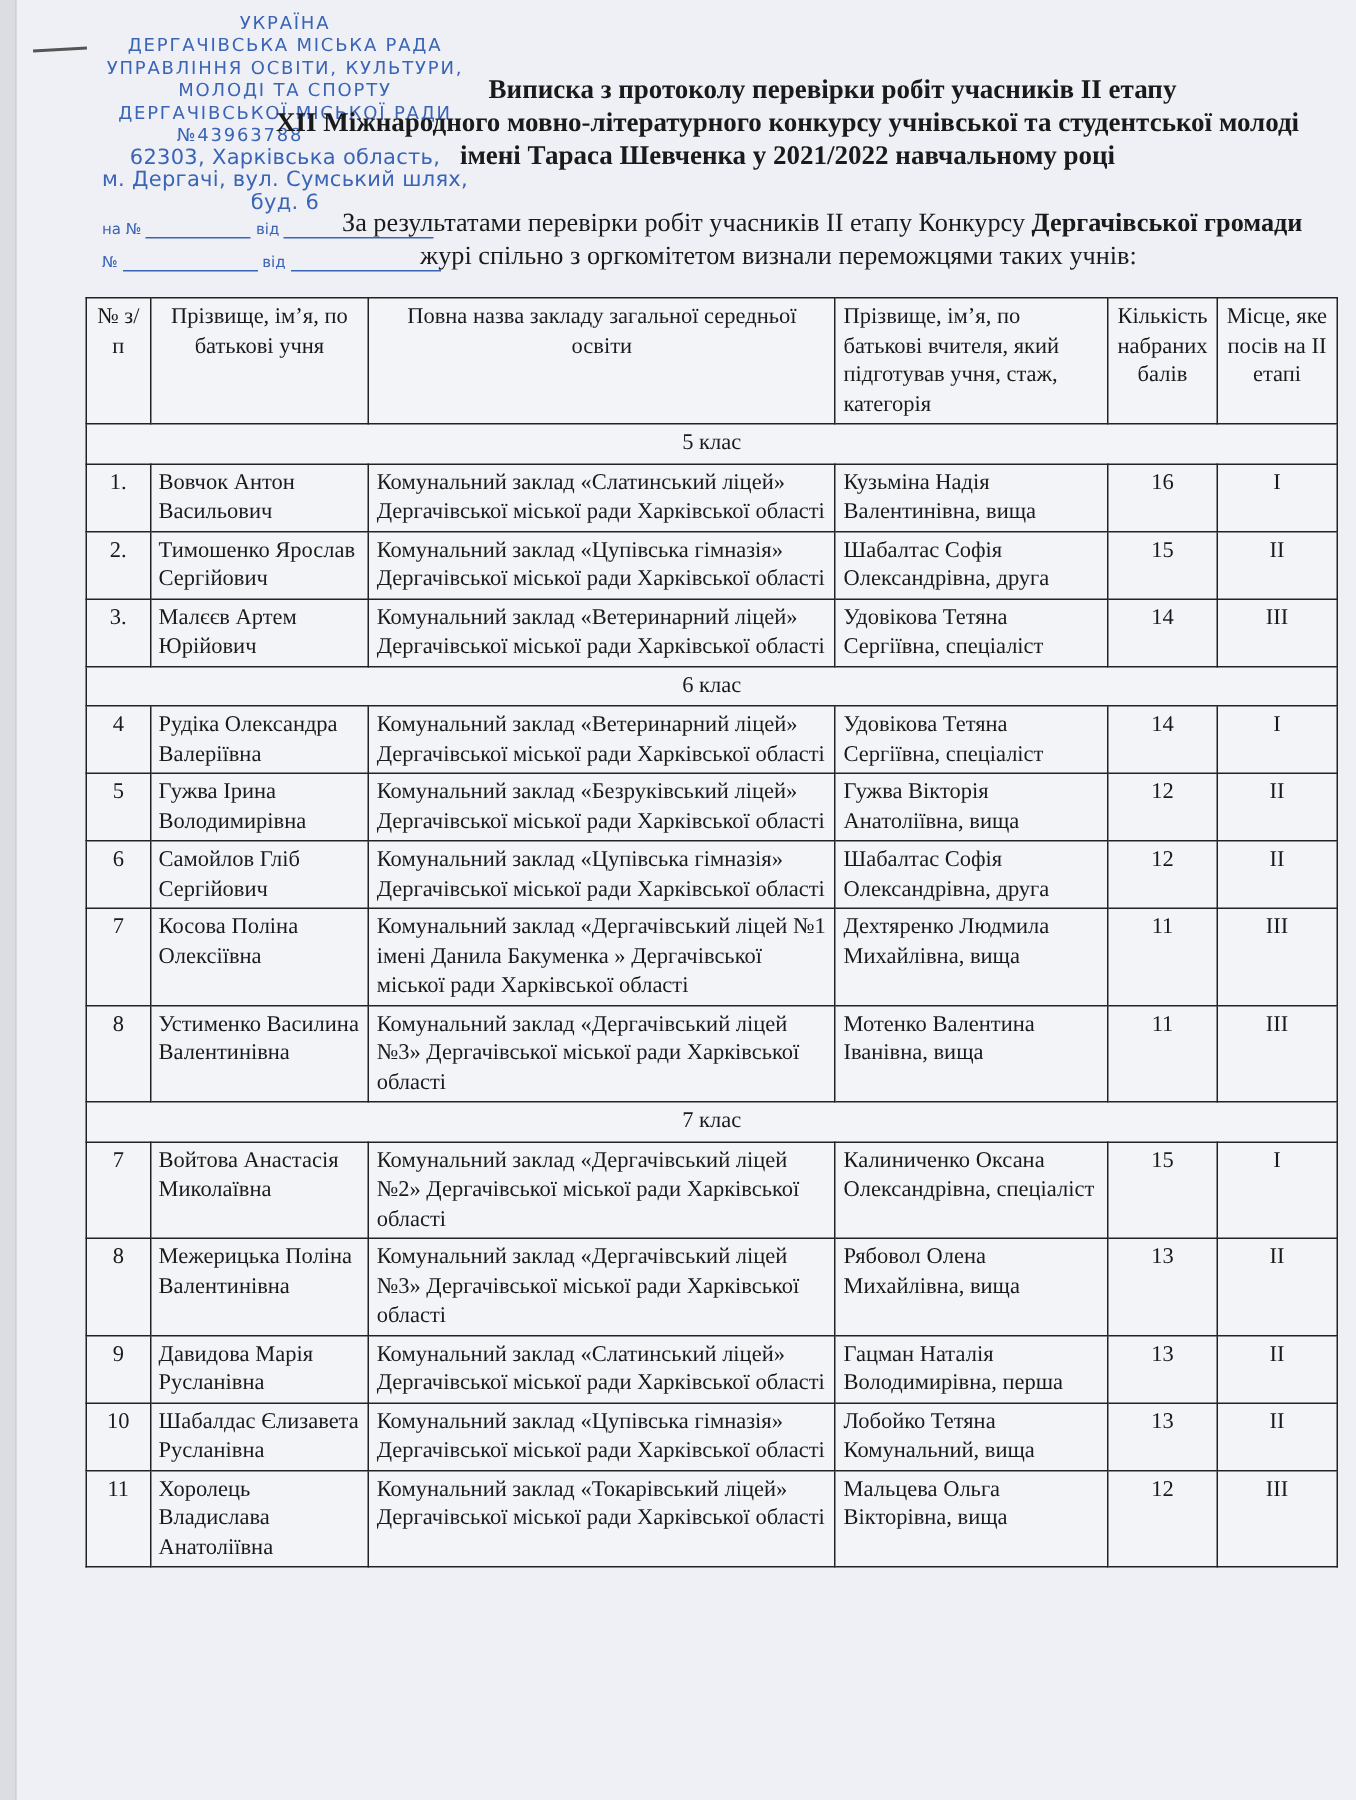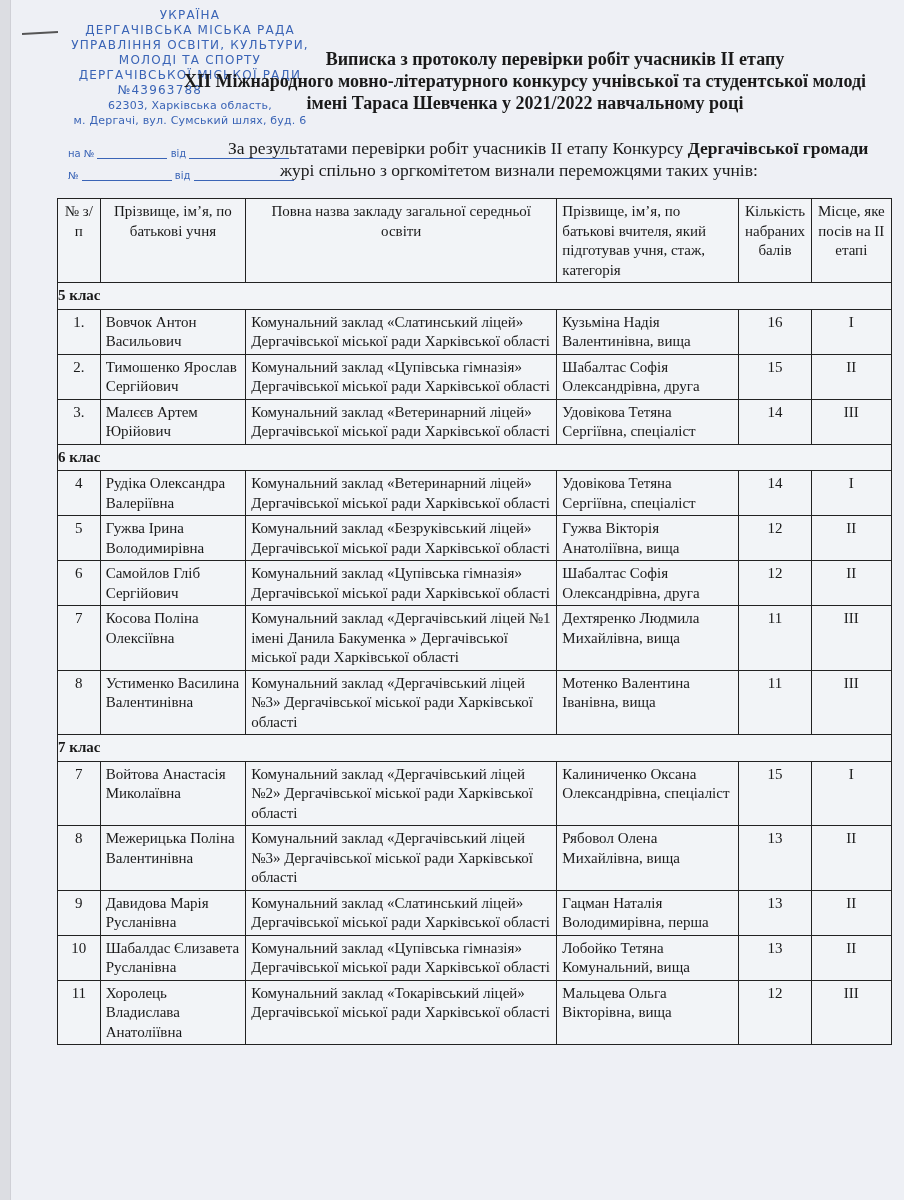--- a/index.html
+++ b/index.html
@@ -18,21 +18,21 @@
     position: absolute; left: 22px; top: 32px; width: 36px; height: 2px;
     background: #555; transform: rotate(-3deg);
   }
   .stamp {
     position: absolute; left: 60px; top: 8px; width: 260px;
     text-align: center; color: #3a64b6;
     font-family: "DejaVu Sans", sans-serif;
     line-height: 15px;
   }
   .stamp .s-line { font-size: 12px; letter-spacing: 1.2px; }
-  .stamp .s-small { font-size: 11px; letter-spacing: 0.2px; }
+  .stamp .s-small { font-size: 14px; letter-spacing: 0.2px; }
   .stamp-fields {
     position: absolute; left: 68px; top: 146px; color: #3a64b6;
     font-family: "DejaVu Sans", sans-serif; font-size: 10px;
   }
   .stamp-fields .row { height: 22px; position: relative; }
   .stamp-fields .uline {
     display: inline-block; border-bottom: 1.5px solid #3a64b6;
     vertical-align: bottom; height: 12px;
   }
   .title {
@@ -60,21 +60,21 @@
   table.results th { text-align: center; }
   .c-no { width: 31px; text-align: center; }
   .c-name { width: 132px; }
   .c-school { width: 295px; margin-top: 44px; }
   .c-teacher { width: 168px; }
   .c-score { width: 56px; text-align: center; }
   .c-place { width: 68px; text-align: center; margin-top: 16px; }
   td.c-no, td.c-score, td.c-place { text-align: center; }
   th.c-name, th.c-teacher { text-align: left; }
   th.c-name { text-align: center; margin-top: 20px; }
-  tr.section td { font-weight: bold; padding: 3px 0; }
+  tr.section td { text-align: center; font-weight: normal; padding: 3px 0; }
 </style>
 </head>
 <body>
 
 <div class="page-edge"></div>
 <div class="staple"></div>
 
 <div class="stamp">
   <div class="s-line">УКРАЇНА</div>
   <div class="s-line">ДЕРГАЧІВСЬКА МІСЬКА РАДА</div>

